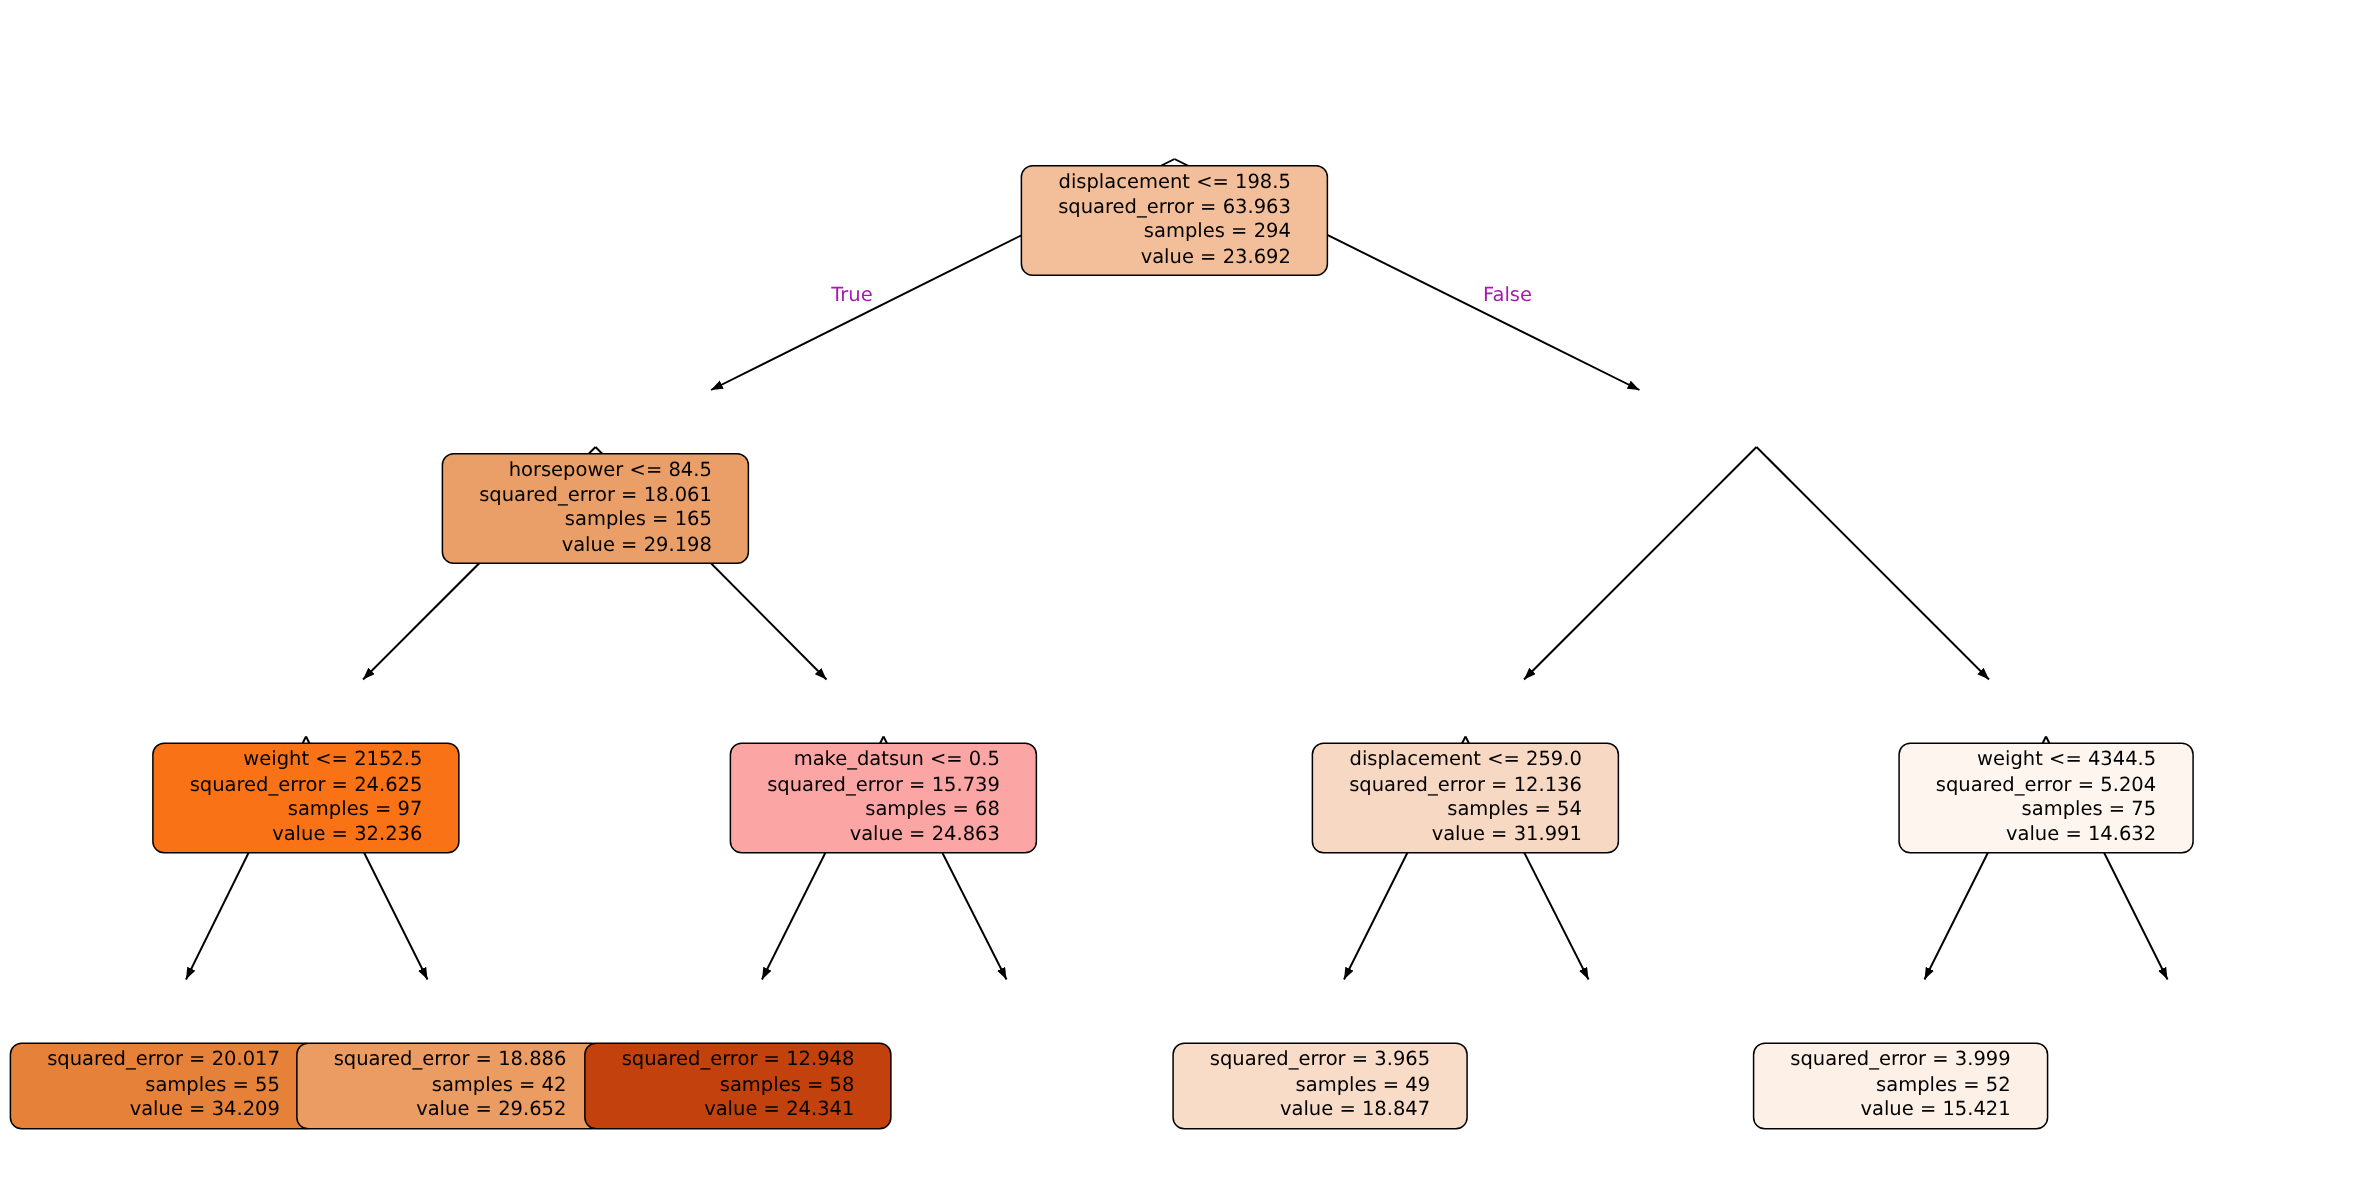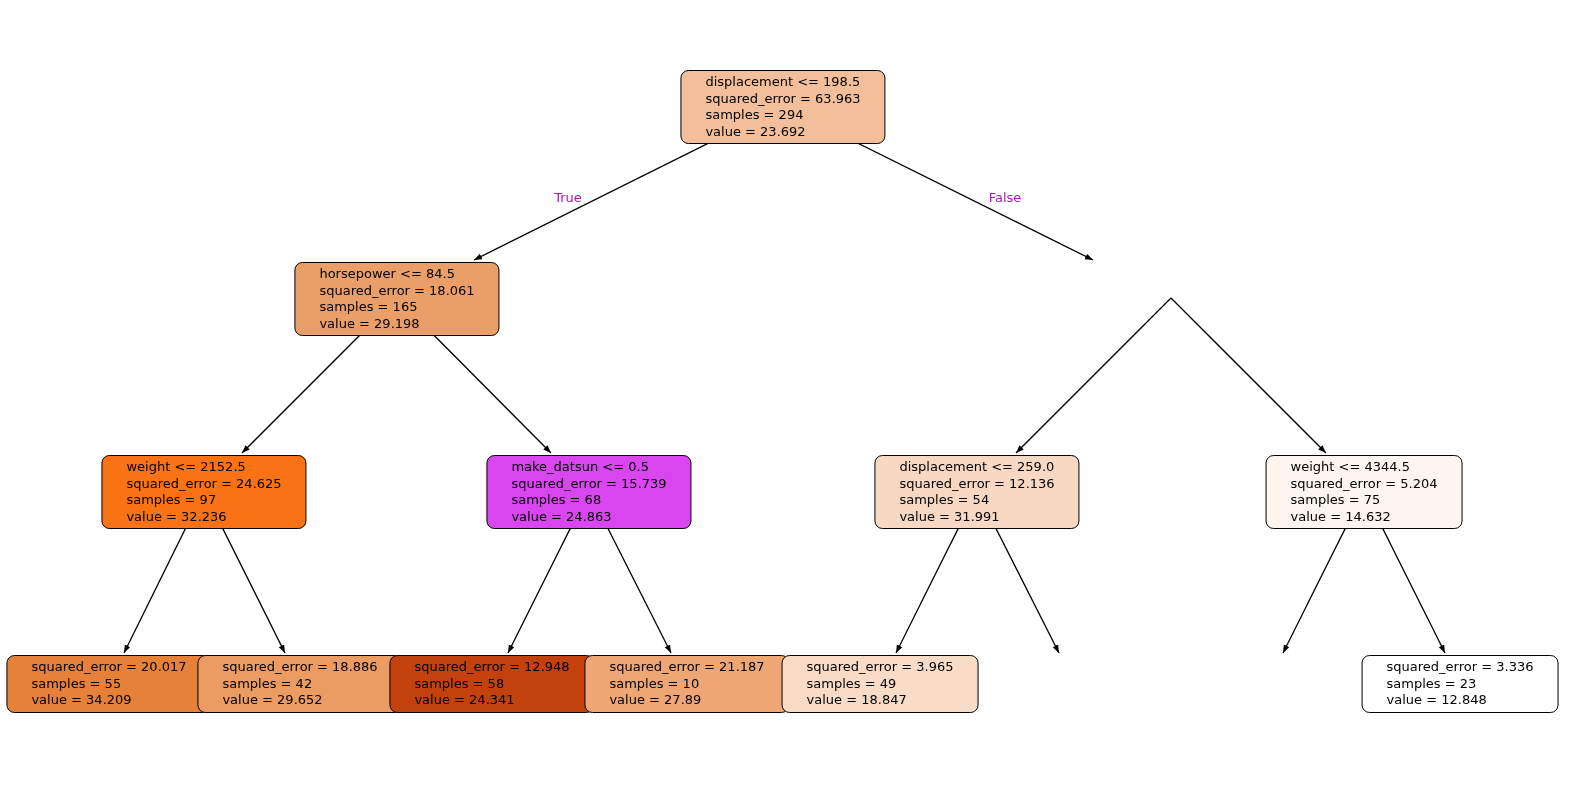--- a/index.html
+++ b/index.html
@@ -18,24 +18,25 @@
   }
   .edges line { stroke: #000000; stroke-width: 1.3; }
   .node {
     position: absolute;
     transform: translateX(-50%);
     border: 1.2px solid #000000;
     border-radius: 8px;
     padding: 3px 24px;
     font-size: 13px;
     line-height: 16.5px;
-    text-align: left;
+    text-align: right;
     white-space: nowrap;
     color: #000000;
     box-sizing: border-box;
+    margin-top: 40px;
   }
   .edge-label {
     position: absolute;
     transform: translate(-50%, -50%);
     font-size: 13px;
     color: #a21caf;
   }
 </style>
 </head>
 <body>
@@ -82,21 +83,21 @@
   </div>
 
 
   <div class="node" style="left: 204px; top: 455px; background-color: #f97316;">
     <div>weight &lt;= 2152.5</div>
     <div>squared_error = 24.625</div>
     <div>samples = 97</div>
     <div>value = 32.236</div>
   </div>
 
-  <div class="node" style="left: 589px; top: 455px; background-color: #d946ef;">
+  <div class="node" style="left: 589px; top: 455px; background-color: #fca5a5;">
     <div>make_datsun &lt;= 0.5</div>
     <div>squared_error = 15.739</div>
     <div>samples = 68</div>
     <div>value = 24.863</div>
   </div>
 
   <div class="node" style="left: 977px; top: 455px; background-color: rgb(247, 216, 194);">
     <div>displacement &lt;= 259.0</div>
     <div>squared_error = 12.136</div>
     <div>samples = 54</div>
@@ -121,33 +122,28 @@
     <div>samples = 42</div>
     <div>value = 29.652</div>
   </div>
 
   <div class="node" style="left: 492px; top: 655px; background-color: #c2410c;">
     <div>squared_error = 12.948</div>
     <div>samples = 58</div>
     <div>value = 24.341</div>
   </div>
 
-  <div class="node" style="left: 687px; top: 655px; background-color: rgb(237, 166, 116);">
-    <div>squared_error = 21.187</div>
-    <div>samples = 10</div>
-    <div>value = 27.89</div>
-  </div>
 
   <div class="node" style="left: 880px; top: 655px; background-color: rgb(248, 220, 199);">
     <div>squared_error = 3.965</div>
     <div>samples = 49</div>
     <div>value = 18.847</div>
   </div>
 
 
+  <div class="node" style="left: 1267px; top: 655px; background-color: rgb(252, 240, 231);">
+    <div>squared_error = 3.999</div>
+    <div>samples = 52</div>
+    <div>value = 15.421</div>
+  </div>
 
-  <div class="node" style="left: 1460px; top: 655px; background-color: rgb(255, 255, 255);">
-    <div>squared_error = 3.336</div>
-    <div>samples = 23</div>
-    <div>value = 12.848</div>
-  </div>
 
 </div>
 
 </body></html>

